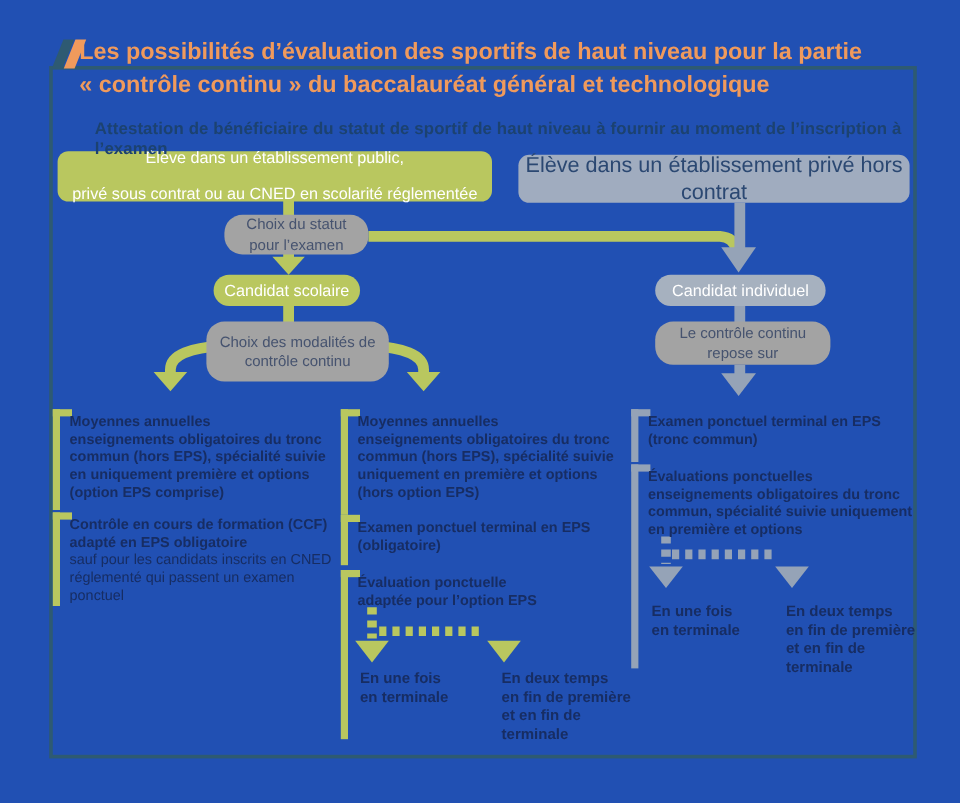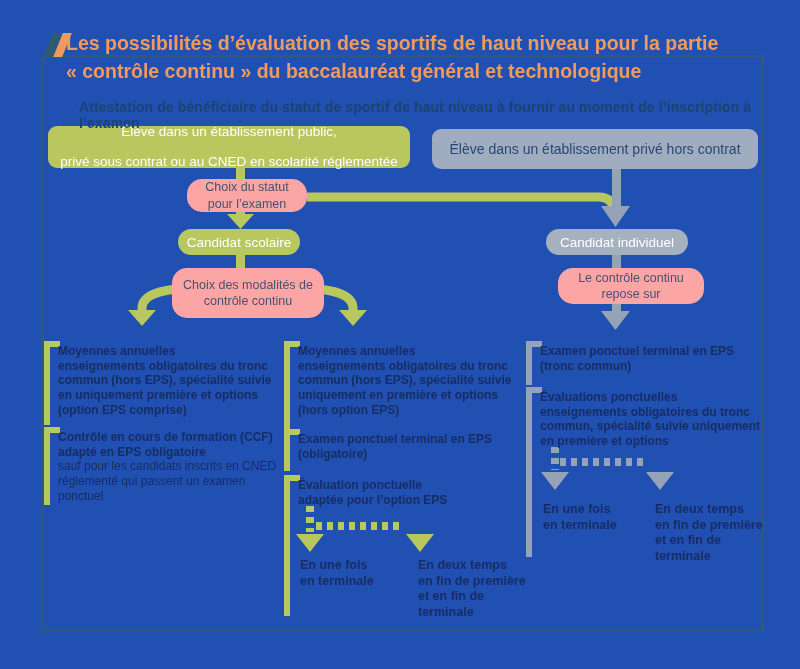--- a/index.html
+++ b/index.html
@@ -28,22 +28,22 @@
   .slash .s2{left:14px;background:var(--orange);}
 
   .title{position:absolute;left:66px;top:30px;width:710px;color:var(--orange);
          font-size:19.5px;font-weight:bold;line-height:1.42;z-index:3;}
   .subtitle{position:absolute;left:43px;top:99px;width:722px;color:var(--subtitle);
             font-size:14px;font-weight:bold;z-index:3;letter-spacing:0.1px;margin-left:36px;}
 
   .box{position:absolute;z-index:2;display:flex;flex-direction:column;align-items:center;
        justify-content:center;text-align:center;border-radius:9px;line-height:1.3;}
   .box-green{background:var(--green);color:#ffffff;font-size:13.5px;}
-  .box-gray{background:var(--gray-box);color:var(--graybox-text);font-size:14px;}
-  .box-white{background:#fca5a5;color:var(--whitebox-text);font-size:12.5px;border-radius:15px;}
+  .box-gray{background:var(--gray-box);color:var(--graybox-text);font-size:18px;}
+  .box-white{background:#a3a3a3;color:var(--whitebox-text);font-size:12.5px;border-radius:15px;}
 
   .pill{position:absolute;z-index:2;display:flex;align-items:center;justify-content:center;
         border-radius:14px;color:#ffffff;font-size:13.5px;}
   .pill-green{background:var(--green);}
   .pill-gray{background:var(--gray-pill);}
 
   svg.connectors{position:absolute;left:0;top:0;z-index:1;}
 
   .bracket{position:absolute;width:16px;border-left:6px solid;border-top:6px solid;z-index:1;}
   .bracket-green{border-color:var(--green);}
@@ -127,21 +127,21 @@
     <span>Candidat scolaire</span>
   </div>
   <div class="pill pill-gray" style="left:546px;top:229px;width:142px;height:26px;">
     <span>Candidat individuel</span>
   </div>
 
   <div class="box box-white" style="left:172px;top:268px;width:152px;height:50px;">
     <span>Choix des modalités de</span>
     <span>contrôle continu</span>
   </div>
-  <div class="box box-white" style="left:546px;top:268px;width:146px;height:36px;margin-left:12px;">
+  <div class="box box-white" style="left:546px;top:268px;width:146px;height:36px;">
     <span>Le contrôle continu</span>
     <span>repose sur</span>
   </div>
 
   <div class="bracket bracket-green" style="left:44px;top:341px;height:84px;"></div>
   <div class="bracket bracket-green" style="left:44px;top:427px;height:78px;"></div>
   <div class="bracket bracket-green" style="left:284px;top:341px;height:88px;"></div>
   <div class="bracket bracket-green" style="left:284px;top:429px;height:42px;"></div>
   <div class="bracket bracket-green" style="left:284px;top:475px;height:141px;"></div>
   <div class="bracket bracket-gray" style="left:526px;top:341px;height:44px;"></div>

